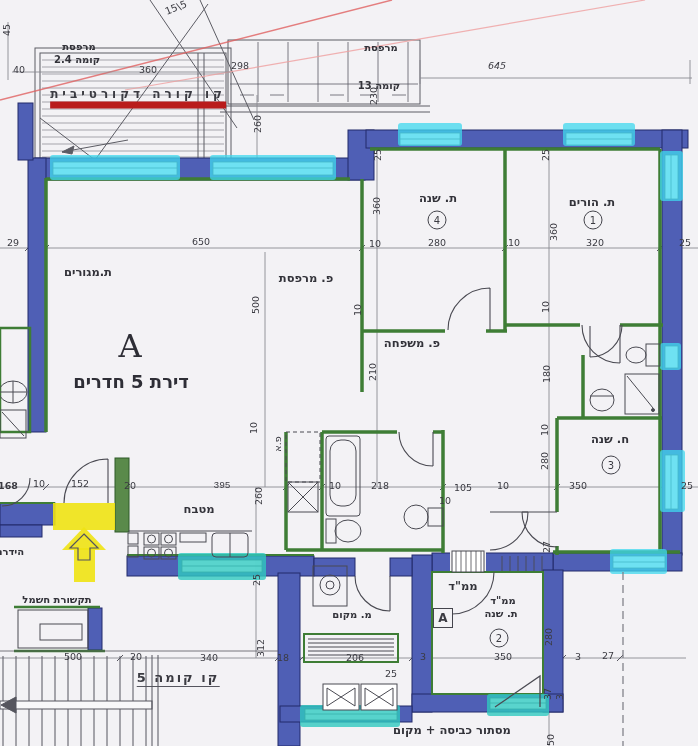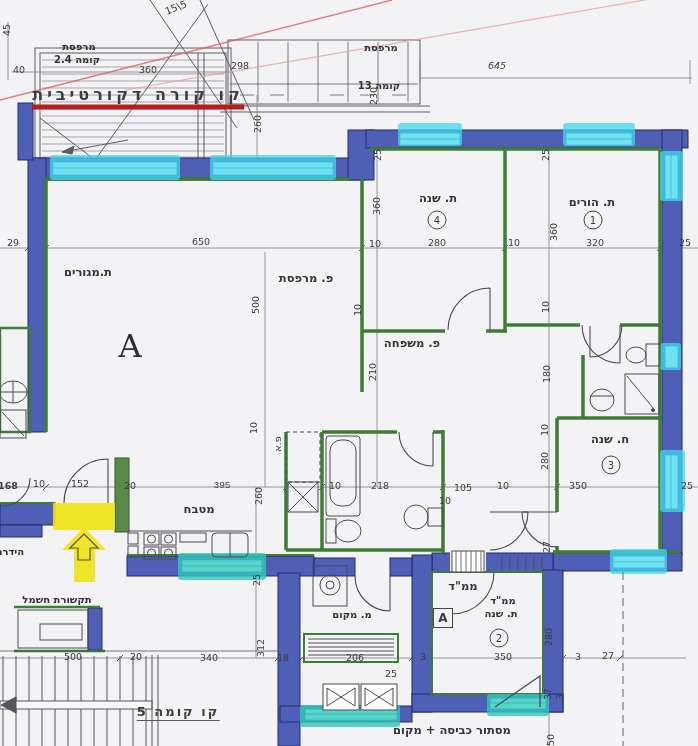--- a/index.html
+++ b/index.html
@@ -6,21 +6,21 @@
   #stage{position:relative;width:698px;height:746px;background:var(--c-paper,#f3f2f5);overflow:hidden;
          font-family:"DejaVu Sans",sans-serif;color:#3c3c44;}
   #plan-svg{position:absolute;left:0;top:0;}
   #labels{position:absolute;left:0;top:0;width:100%;height:100%;}
   .lbl{position:absolute;transform:translate(-50%,-50%);white-space:nowrap;font-size:10px;color:#3b3b42;line-height:1;}
   .dim{font-size:9.5px;}
   .dimv{font-size:9.5px;transform:translate(-50%,-50%) rotate(-90deg);}
   .tilt{font-size:10px;transform:translate(-50%,-50%) rotate(-22deg);}
   .room{font-size:11.5px;font-weight:bold;color:#33333a;}
   .room-sm{font-size:10px;font-weight:bold;color:#33333a;}
-  .deco{font-size:16px;font-weight:bold;letter-spacing:4px;border-bottom:5px solid #b91c1c;padding-bottom:2px;}
+  .deco{font-size:12px;font-weight:bold;letter-spacing:4px;border-bottom:7px solid #b91c1c;padding-bottom:2px;}
   .deco2{font-size:13px;font-weight:bold;letter-spacing:2px;border-bottom:1.5px solid #55555e;padding-bottom:2px;}
   .circle{width:17px;height:17px;border:1.3px solid #44444c;border-radius:50%;font-size:10px;
           display:flex;align-items:center;justify-content:center;background:transparent;}
   .boxed{width:18px;height:18px;border:1.5px solid #44444c;font-size:12px;font-weight:bold;
          display:flex;align-items:center;justify-content:center;}
   .big{font-family:"DejaVu Serif",serif;font-size:32px;color:#2e2e36;}
   .subtitle{font-size:18px;font-weight:bold;color:#2e2e36;}
 </style>
 </head>
 <body>
@@ -351,19 +351,20 @@
       <div class="lbl dim" style="left: 391px; top: 674px;">25</div>
       <div class="lbl dim" style="left: 423px; top: 657px;">3</div>
       <div class="lbl dim" style="left: 503px; top: 657px;">350</div>
       <div class="lbl dim" style="left: 578px; top: 657px;">3</div>
       <div class="lbl dim" style="left: 608px; top: 656px;">27</div>
       <div class="lbl dimv" style="left: 549px; top: 637px;">280</div>
       <div class="lbl dimv" style="left: 547px; top: 547px;">27</div>
       <div class="lbl dimv" style="left: 548px; top: 694px;">37</div>
       <div class="lbl dimv" style="left: 560px; top: 697px;">3</div>
       <div class="lbl dimv" style="left: 551px; top: 740px;">50</div>
-      <div class="lbl deco2" style="left: 178px; top: 713px;">קו קומה 5</div>
+      <div class="lbl deco2" style="left: 178px; top: 679px;">קו קומה 5</div>
       <div class="lbl room" style="left: 452px; top: 731px;">מסתור כביסה + מקום</div>
     </div>
 
 <div class="lbl big" style="left:130px;top:346px;">A</div>
+<div class="lbl subtitle" style="left:131px;top:382px;">דירת 5 חדרים</div>
 
 </div>
 
 </body></html>

